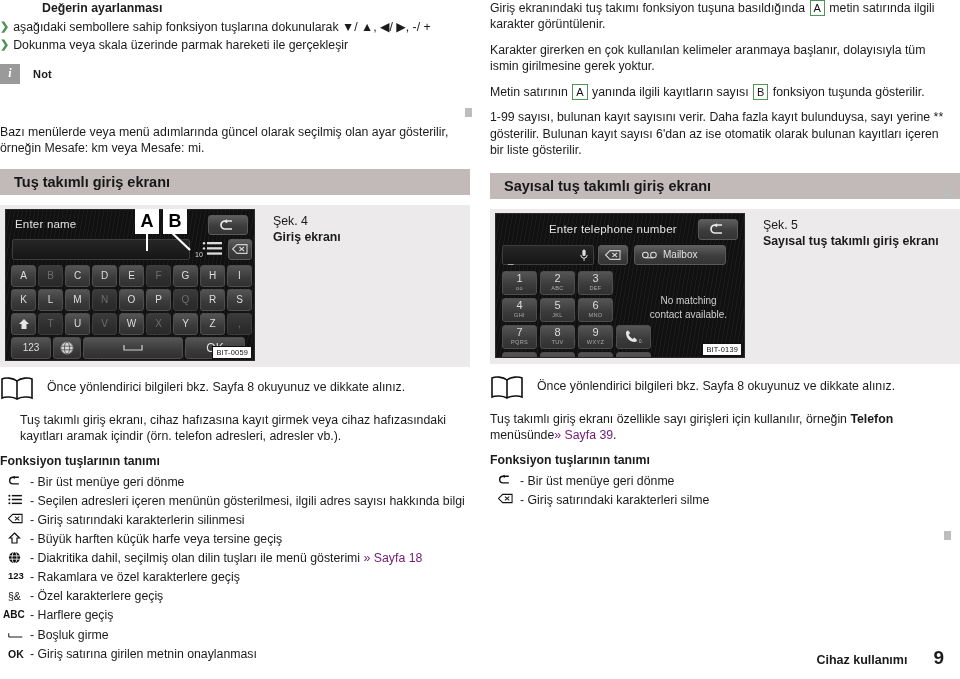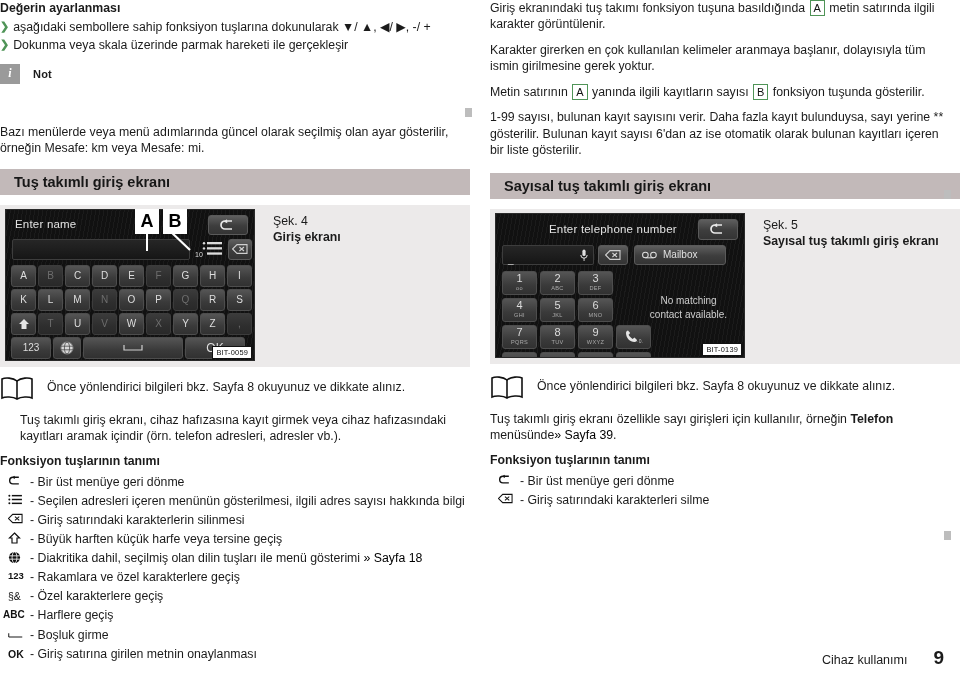--- a/index.html
+++ b/index.html
@@ -13,23 +13,23 @@
     position:relative;
     overflow:hidden;
     -webkit-font-smoothing:antialiased;
   }
   .page { position:relative; width:960px; height:679px; }
   .col { position:absolute; top:0; width:470px; }
   .col-left  { left:0; }
   .col-right { left:490px; }
 
   p.body { margin:0 0 9px 0; line-height:1.34; }
-  p.tight { margin:0 0 3px 0; line-height:1.34; }
+  p.tight { margin:0 0 3px 0; line-height:1.34;padding-left:42px; }
   .b { font-weight:bold; }
-  .xref { color:#000000; }
+  .xref { color:#701a75; }
 
   
   .bullet-line { display:flex; align-items:flex-start; line-height:1.36; margin-bottom:1px; }
   .bullet-chev { color:#4f9457; font-weight:bold; margin-right:4px; font-size:11px; line-height:1.45; }
 
   
   .note { display:flex; align-items:center; margin:10px 0 11px 0; }
   .note-icon {
     width:20px; height:20px; background:#9a9a9a; color:#fff;
     font-weight:bold; font-size:12px; font-style:italic;
@@ -126,21 +126,21 @@
     color:#dcdcdc;
   }
   .pkey .num { font-size:11px; line-height:1; }
   .pkey .sub { font-size:5.6px; line-height:1.2; color:#a9a9a9; letter-spacing:.3px; margin-top:1px; }
   .nomatch {
     position:absolute; text-align:center; color:#cfcfcf; font-size:10px; line-height:1.45;
   }
 
   
   .footer { position:absolute; right:16px; bottom:10px; display:flex; align-items:baseline; }
-  .footer-txt { font-size:12.5px; font-weight:normal; color:#1b1b1b;margin-left:36px; }
+  .footer-txt { font-size:12.5px; font-weight:bold; color:#1b1b1b;margin-left:36px; }
   .footer-num { font-size:19px; font-weight:bold; margin-left:26px; }
 
   .edgemark { position:absolute; width:7px; height:9px; background:#bdbdbd; }
 
   .kbd-ref {
     display:inline-flex; align-items:center; justify-content:center;
     border:1px solid #4f9457; padding:0 3px; margin:0 1px;
     font-size:11px; line-height:14px; font-weight:normal; color:#111;
   }
   svg { display:block; }

